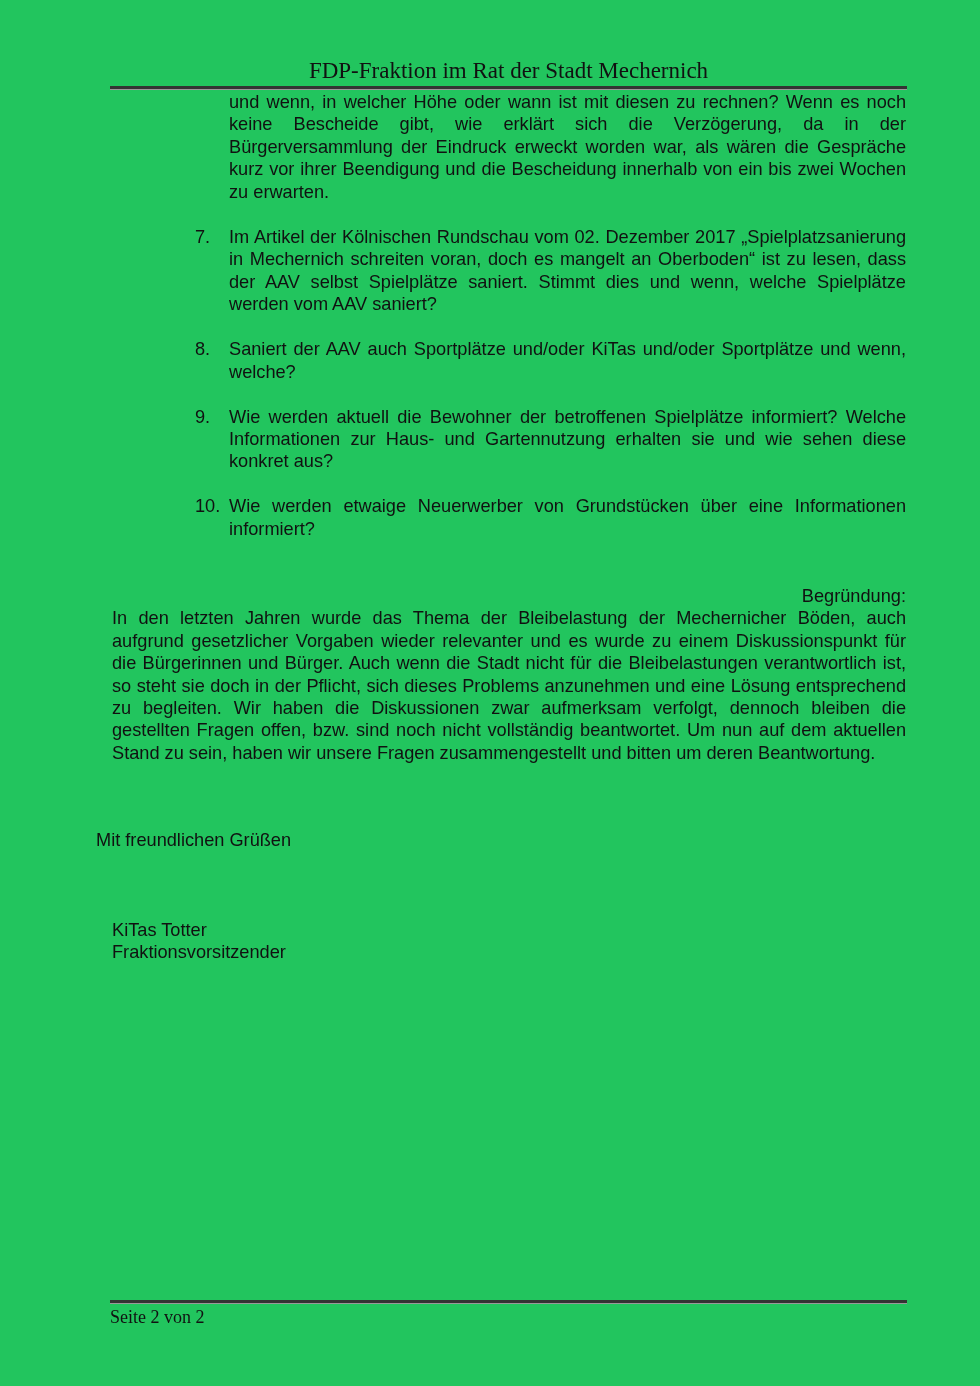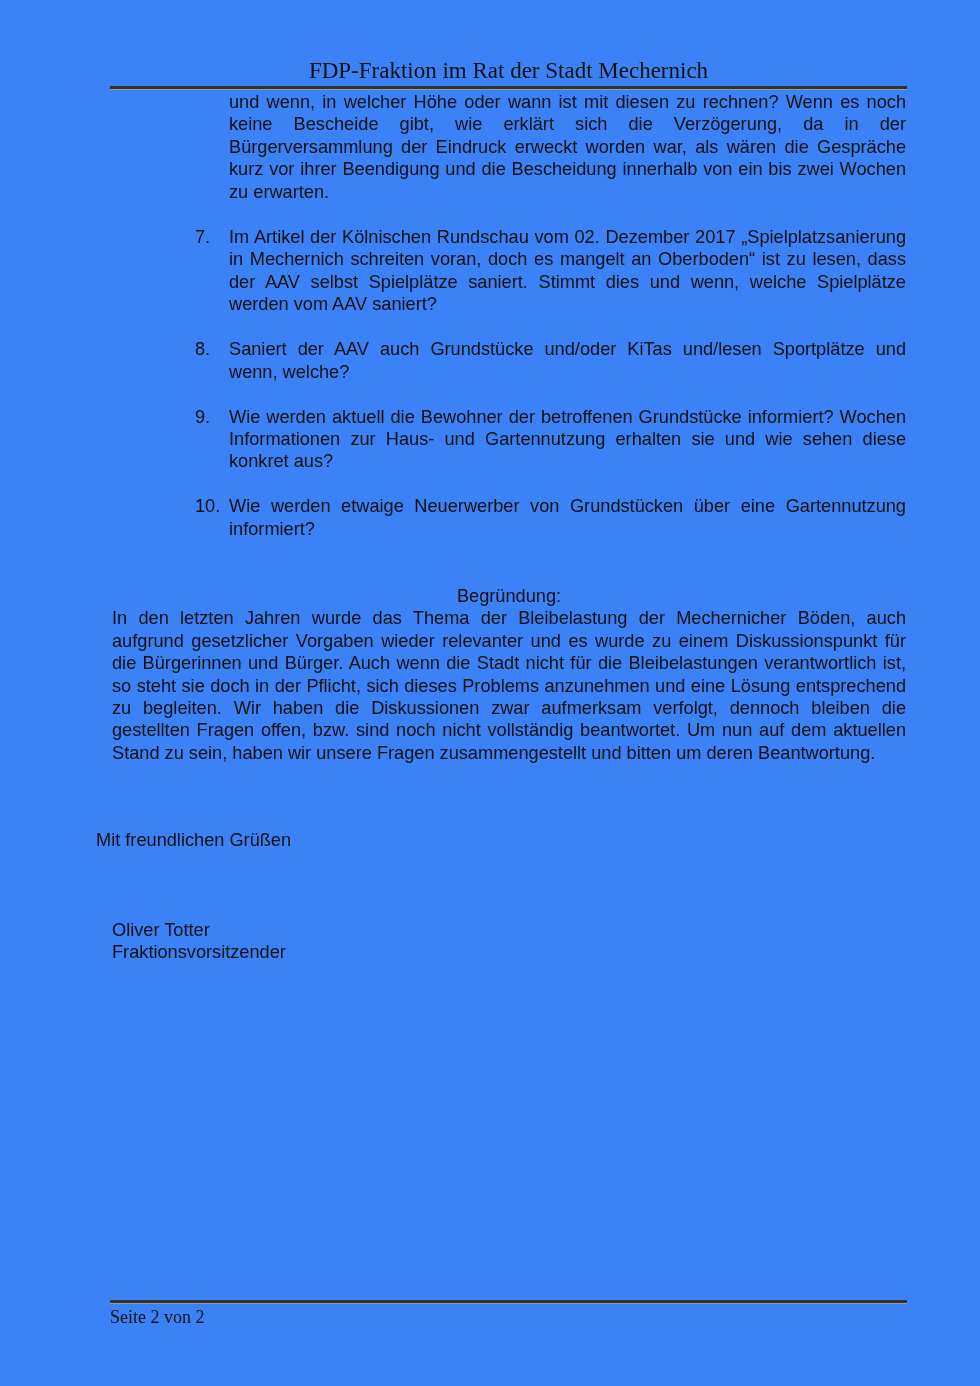--- a/index.html
+++ b/index.html
@@ -1,17 +1,17 @@
 <!DOCTYPE html>
 <html><head>
 <meta charset="utf-8">
 <style>
   html, body { margin: 0; padding: 0; background: #ffffff; }
   body { width: 980px; height: 1386px; position: relative; overflow: hidden; }
-  .page { position: absolute; left: 0; top: 0; width: 980px; height: 1386px; background: #3b82f6; color: #000; }
+  .page { position: absolute; left: 0; top: 0; width: 980px; height: 1386px; background: #22c55e; color: #000; }
   .header-title {
     position: absolute; left: 110px; width: 797px; top: 57px;
     text-align: center;
     font-family: "Liberation Serif", "DejaVu Serif", serif;
     font-size: 23px; line-height: 28px; color: #111;
   }
   .rule {
     position: absolute; left: 110px; width: 797px; height: 3px;
     background: #333; border-bottom: 1px solid #999;
   }
@@ -25,21 +25,21 @@
   .cont {
     position: absolute; left: 229px; width: 677px; top: 91px;
   }
   .qlist { position: absolute; left: 195px; width: 711px; top: 226px; }
   .q { display: flex; margin-bottom: 22.6px; }
   .q .num { width: 34px; flex: 0 0 34px; text-align: left; }
   .q .txt { flex: 1; text-align: justify; }
   .begr {
     position: absolute; left: 112px; width: 794px; top: 585px;
   }
-  .begr .head { text-align: center; }
+  .begr .head { text-align: right; }
   .greet { position: absolute; left: 96px; top: 829px; }
   .sig { position: absolute; left: 112px; top: 919px; }
   .sig div { line-height: 22.4px; }
   .footer {
     position: absolute; left: 110px; width: 797px; top: 1305px;
     font-family: "Liberation Serif", "DejaVu Serif", serif;
     font-size: 18px; line-height: 24px; color: #111;
   }
   .q:last-child { margin-bottom: 0; }
 </style>
@@ -53,40 +53,40 @@
 
   <div class="cont body-text">und wenn, in welcher Höhe oder wann ist mit diesen zu rechnen? Wenn es noch keine Bescheide gibt, wie erklärt sich die Verzögerung, da in der Bürgerversammlung der Eindruck erweckt worden war, als wären die Gespräche kurz vor ihrer Beendigung und die Bescheidung innerhalb von ein bis zwei Wochen zu erwarten.</div>
 
   <div class="qlist body-text">
     <div class="q">
       <span class="num">7.</span>
       <span class="txt">Im Artikel der Kölnischen Rundschau vom 02. Dezember 2017 „Spielplatzsanierung in Mechernich schreiten voran, doch es mangelt an Oberboden“ ist zu lesen, dass der AAV selbst Spielplätze saniert. Stimmt dies und wenn, welche Spielplätze werden vom AAV saniert?</span>
     </div>
     <div class="q">
       <span class="num">8.</span>
-      <span class="txt">Saniert der AAV auch Grundstücke und/oder KiTas und/lesen Sportplätze und wenn, welche?</span>
+      <span class="txt">Saniert der AAV auch Sportplätze und/oder KiTas und/oder Sportplätze und wenn, welche?</span>
     </div>
     <div class="q">
       <span class="num">9.</span>
-      <span class="txt">Wie werden aktuell die Bewohner der betroffenen Grundstücke informiert? Wochen Informationen zur Haus- und Gartennutzung erhalten sie und wie sehen diese konkret aus?</span>
+      <span class="txt">Wie werden aktuell die Bewohner der betroffenen Spielplätze informiert? Welche Informationen zur Haus- und Gartennutzung erhalten sie und wie sehen diese konkret aus?</span>
     </div>
     <div class="q">
       <span class="num">10.</span>
-      <span class="txt">Wie werden etwaige Neuerwerber von Grundstücken über eine Gartennutzung informiert?</span>
+      <span class="txt">Wie werden etwaige Neuerwerber von Grundstücken über eine Informationen informiert?</span>
     </div>
   </div>
 
   <div class="begr body-text">
     <div class="head">Begründung:</div>
     <div>In den letzten Jahren wurde das Thema der Bleibelastung der Mechernicher Böden, auch aufgrund gesetzlicher Vorgaben wieder relevanter und es wurde zu einem Diskussionspunkt für die Bürgerinnen und Bürger. Auch wenn die Stadt nicht für die Bleibelastungen verantwortlich ist, so steht sie doch in der Pflicht, sich dieses Problems anzunehmen und eine Lösung entsprechend zu begleiten. Wir haben die Diskussionen zwar aufmerksam verfolgt, dennoch bleiben die gestellten Fragen offen, bzw. sind noch nicht vollständig beantwortet. Um nun auf dem aktuellen Stand zu sein, haben wir unsere Fragen zusammengestellt und bitten um deren Beantwortung.</div>
   </div>
 
   <div class="greet body-text">Mit freundlichen Grüßen</div>
 
   <div class="sig body-text">
-    <div>Oliver Totter</div>
+    <div>KiTas Totter</div>
     <div>Fraktionsvorsitzender</div>
   </div>
 
   <div class="rule bottom"></div>
   <div class="footer">Seite 2 von 2</div>
 
 </div>
 
 </body></html>

